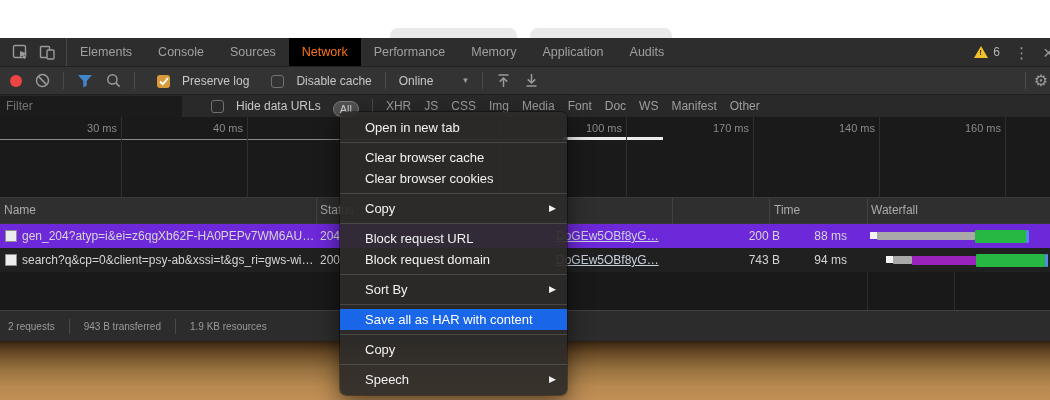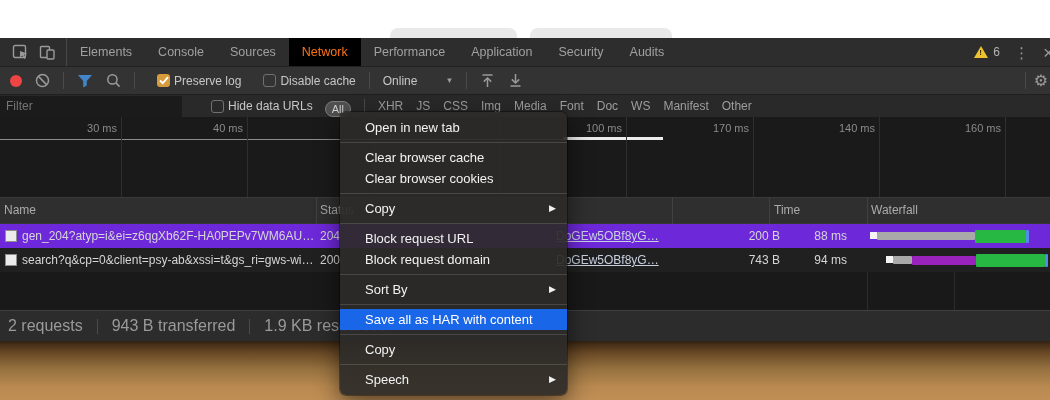--- a/index.html
+++ b/index.html
@@ -24,21 +24,21 @@
   .warn-count{font-size:12px;color:#b5b5b5;}
   .kebab{color:#9a9a9a;font-size:15px;line-height:15px;letter-spacing:0;}
   .close-x{color:#9a9a9a;font-size:19px;line-height:19px;margin-right:-8px;}
   .toolbar{position:absolute;left:0;top:28px;width:1050px;height:28px;background:#333;display:flex;align-items:center;gap:13px;padding-left:10px;box-sizing:border-box;border-top:1px solid #222;}
   .vdiv{width:1px;height:17px;background:#4a4a4a;flex:0 0 auto;}
   .rec-dot{width:12px;height:12px;border-radius:50%;background:#ee4444;}
   .chk{width:13px;height:13px;border-radius:3px;box-sizing:border-box;display:flex;align-items:center;justify-content:center;}
   .chk.on{background:#d79b3c;}
   .chk.off{border:1.5px solid #707070;background:transparent;}
   .tb-label{font-size:12px;color:#c7c7c7;margin-left:-6px;}
-  .chk-wrap{display:flex;align-items:center;gap:4px;padding-left:9px;}
+  .chk-wrap{display:flex;align-items:flex-end;gap:12px;padding-left:9px;}
   .online-wrap{display:flex;align-items:center;gap:28px;}
   .online-label{font-size:12px;color:#c7c7c7;}
   .dd-arrow{font-size:8px;color:#9a9a9a;}
   .gear-wrap{margin-left:auto;display:flex;align-items:center;gap:8px;padding-right:2px;}
   .gear{color:#9a9a9a;font-size:16px;}
   .filterrow{position:absolute;left:0;top:56px;width:1050px;height:23px;background:#292929;display:flex;align-items:center;gap:12px;border-top:1px solid #1f1f1f;box-sizing:border-box;}
   .filter-input{width:160px;height:21px;background:#1b1b1b;border:none;outline:none;color:#cfcfcf;font-size:12px;padding:0 16px 0 6px;font-family:Liberation Sans, sans-serif;}
   .filter-input::placeholder{color:#757575;}
   .type-filter{font-size:12px;color:#9e9e9e;white-space:nowrap;}
   .type-pill{font-size:11px;color:#d5d5d5;background:#515151;border:1px solid #7d7d7d;border-radius:9px;padding:1px 6px;margin-top:6px;}
@@ -59,21 +59,21 @@
   .doc-icon{position:absolute;left:5px;top:6px;width:12px;height:12px;background:#ececec;border:1px solid #8f8f8f;box-sizing:border-box;}
   .cell{position:absolute;top:0;line-height:24px;font-size:12px;color:#d6d6d6;white-space:nowrap;}
   .cell.name{left:22px;width:292px;overflow:hidden;}
   .cell.status{left:320px;}
   .cell.link{left:556px;text-decoration:underline;color:#c8d1e0;}
   .cell.size{left:695px;width:85px;text-align:right;}
   .cell.time{left:769px;width:78px;text-align:right;}
   .wf-seg{position:absolute;border-radius:1px;}
   .wf-marker{position:absolute;width:7px;height:7px;background:#f4f4f4;}
   .summary{position:absolute;left:0;top:272px;width:1050px;height:31px;background:#2c2c2c;border-top:1px solid #404040;display:flex;align-items:center;gap:14px;padding-left:8px;box-sizing:border-box;}
-  .sum-item{font-size:16px;color:#9a9a9a;white-space:nowrap;}
+  .sum-item{font-size:10px;color:#9a9a9a;white-space:nowrap;}
   .sum-div{width:1px;height:15px;background:#4a4a4a;}
   
   .ctx-menu{position:absolute;left:340px;top:112px;width:227px;z-index:50;background:rgba(45,43,41,0.93);
     border-radius:6px;padding:5px 0;box-shadow:0 8px 24px rgba(0,0,0,0.55),0 0 0 1px rgba(0,0,0,0.35);}
   .ctx-item{height:21px;line-height:21px;font-size:13px;color:#f2f2f2;padding-left:25px;position:relative;white-space:nowrap;}
   .ctx-item.hl{background:#1a66e8;color:#fff;}
   .ctx-sep{height:1px;background:rgba(255,255,255,0.14);margin:4px 0;}
   .ctx-arrow{position:absolute;right:11px;top:0;font-size:9px;color:#f2f2f2;}
   svg{display:block;}
 </style>
@@ -105,22 +105,22 @@
             <rect x="8" y="6" width="7" height="9" rx="1" fill="#2d2d2d" stroke="#9a9a9a" stroke-width="1.4"></rect>
           </svg>
         </span>
       </div>
       <div id="main-tabs" style="display:flex;height:100%;align-items:center;">
           <span class="tab">Elements</span>
           <span class="tab">Console</span>
           <span class="tab">Sources</span>
           <span class="tab active">Network</span>
           <span class="tab">Performance</span>
+          <span class="tab">Memory</span>
           <span class="tab">Application</span>
-          <span class="tab">Security</span>
           <span class="tab">Audits</span>
         </div>
       <div class="tabbar-right">
         <span class="warn-badge">
           <span class="warn-tri">
               <span>!</span>
             </span>
           <span class="warn-count">6</span>
         </span>
         <span class="kebab">⋮</span>

